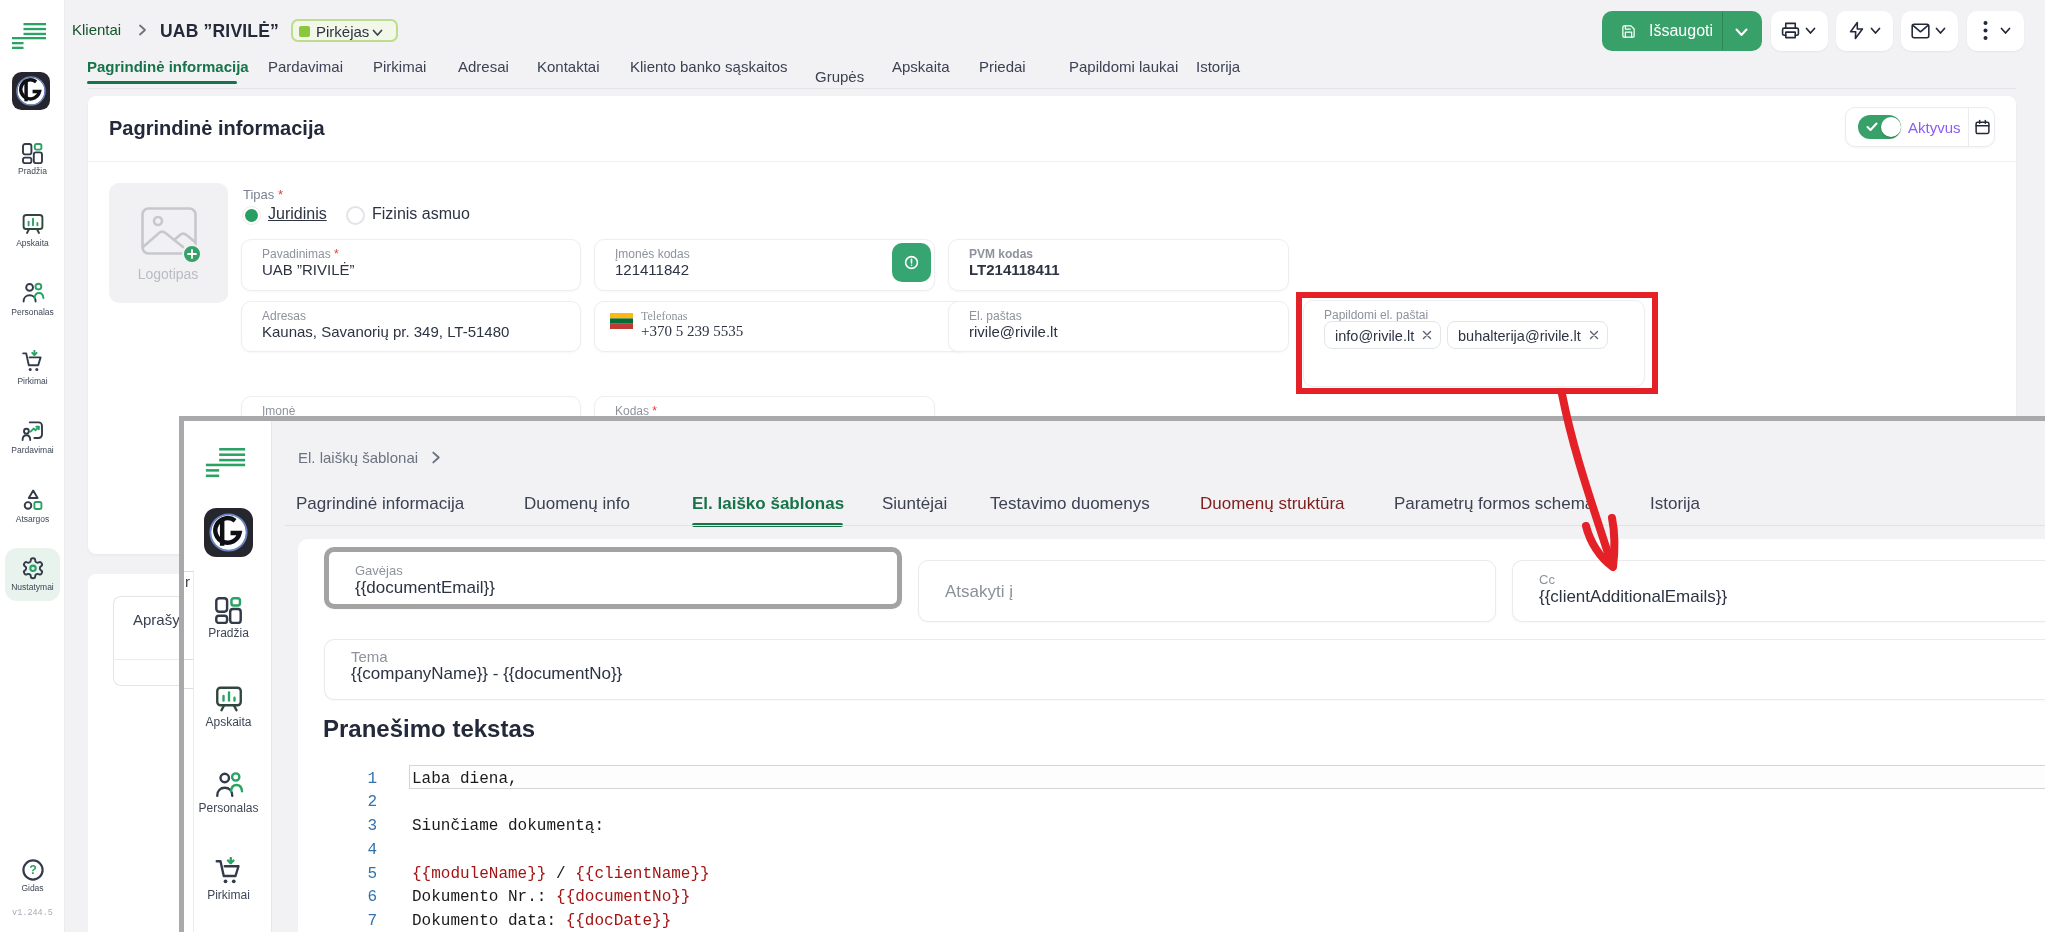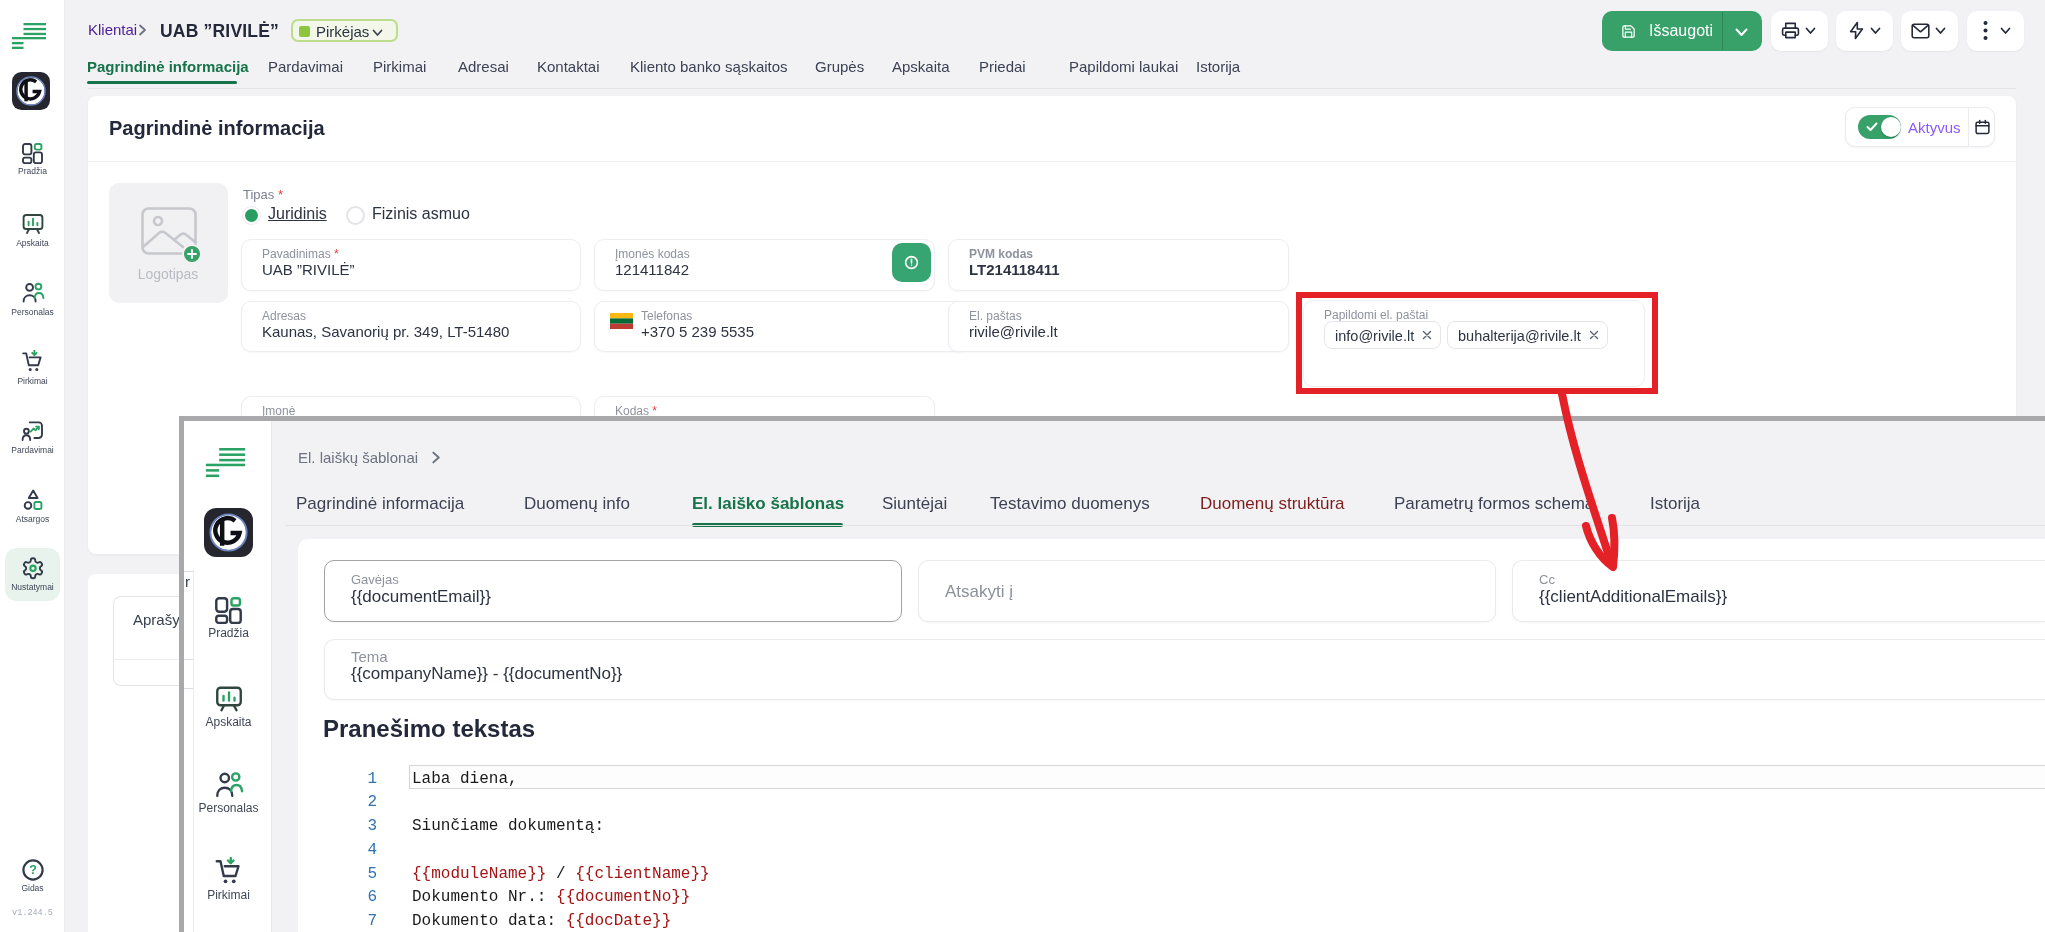--- a/index.html
+++ b/index.html
@@ -123,21 +123,21 @@
 
 <div class="sb-item" style="top:859px;">
  <svg width="22" height="22" viewBox="0 0 22 22" fill="none">
   <circle cx="11" cy="11" r="9.6" stroke="#333b4a" stroke-width="2.2"></circle>
   <text x="11" y="15.4" text-anchor="middle" font-family="Liberation Sans" font-size="12.5" font-weight="bold" fill="#2aa263">?</text>
  </svg>
  <div class="cap">Gidas</div>
 </div>
 <div class="abs" style="left:0;top:908px;width:65px;text-align:center;font-family:'Liberation Mono',monospace;font-size:8.5px;color:#a7adb8;">v1.244.5</div>
 
-<div class="abs" style="left:88px;top:21px;font-size:15px;color:#4c1d95;">Klientai</div>
+<div class="abs" style="left:72px;top:21px;font-size:15px;color:#14532d;">Klientai</div>
 <svg class="abs" style="left:136px;top:24px;" width="12" height="12" viewBox="0 0 12 12" fill="none">
     <path d="M4 1.5 L9 6 L4 10.5" stroke="#6b7280" stroke-width="1.8" stroke-linecap="round" stroke-linejoin="round"></path>
   </svg>
 <div class="abs" style="left:160px;top:21px;font-size:17.5px;font-weight:bold;color:#23293a;letter-spacing:0.2px;">UAB ”RIVILĖ”</div>
 
 <div class="abs" style="left:291px;top:19px;width:107px;height:23px;background:#f2f7e9;border:2px solid #bcdc8e;border-radius:7px;"></div>
 <div class="abs" style="left:299px;top:26px;width:11px;height:11px;background:#8cc63e;border-radius:2px;"></div>
 <div class="abs" style="left:316px;top:23px;font-size:15px;color:#2c3342;">Pirkėjas</div>
 <svg class="abs" style="left:372px;top:29px;" width="11" height="8" viewBox="0 0 11 8" fill="none">
     <path d="M1.5 1.5 L5.5 6 L9.5 1.5" stroke="#3c4254" stroke-width="1.7" stroke-linecap="round" stroke-linejoin="round"></path>
@@ -192,21 +192,21 @@
     <path d="M1.5 1.5 L5.5 6 L9.5 1.5" stroke="#23293a" stroke-width="1.7" stroke-linecap="round" stroke-linejoin="round"></path>
   </svg>
 
 <div class="abs tab act" style="left:87px;top:58px;">Pagrindinė informacija</div>
 <div class="abs" style="left:87px;top:81px;width:150px;height:3px;background:#17734a;border-radius:2px;"></div>
 <div class="abs tab" style="left:268px;top:58px;">Pardavimai</div>
 <div class="abs tab" style="left:373px;top:58px;">Pirkimai</div>
 <div class="abs tab" style="left:458px;top:58px;">Adresai</div>
 <div class="abs tab" style="left:537px;top:58px;">Kontaktai</div>
 <div class="abs tab" style="left:630px;top:58px;">Kliento banko sąskaitos</div>
-<div class="abs tab" style="left:815px;top:58px;">Grupės</div>
+<div class="abs tab" style="left:815px;top:68px;">Grupės</div>
 <div class="abs tab" style="left:892px;top:58px;">Apskaita</div>
 <div class="abs tab" style="left:979px;top:58px;">Priedai</div>
 <div class="abs tab" style="left:1056px;top:58px;margin-left:13px;">Papildomi laukai</div>
 <div class="abs tab" style="left:1196px;top:58px;">Istorija</div>
 <div class="abs" style="left:88px;top:88px;width:1928px;height:1px;background:#e4e4e8;"></div>
 
 <div class="abs" id="card1" style="left:88px;top:96px;width:1928px;height:458px;background:#fff;border-radius:8px;box-shadow:0 1px 3px rgba(40,40,60,0.05);"></div>
 <div class="abs" style="left:109px;top:117px;font-size:20px;font-weight:bold;color:#23293a;">Pagrindinė informacija</div>
 <div class="abs" style="left:88px;top:161px;width:1928px;height:1px;background:#f0f0f3;"></div>
 
@@ -260,21 +260,21 @@
 </svg>
 <div class="field" style="left:948px;top:239px;width:341px;height:52px;font-weight:bold;">
  <div class="lbl">PVM kodas</div>
  <div class="val">LT214118411</div>
 </div>
 
 <div class="field" style="left:241px;top:301px;width:340px;height:51px;">
  <div class="lbl">Adresas</div>
  <div class="val">Kaunas, Savanorių pr. 349, LT-51480</div>
 </div>
-<div class="field" style="left:594px;top:301px;width:375px;height:51px;">
+<div class="field" style="left:594px;top:301px;width:375px;height:51px;font-family:Liberation Serif, serif;">
  <div class="lbl" style="left:46px;">Telefonas</div>
  <div class="val" style="left:46px;">+370 5 239 5535</div>
 </div>
 <svg class="abs" style="left:610px;top:313px;" width="23" height="16" viewBox="0 0 23 16">
     <rect width="23" height="5.4" y="0" fill="#fdb913"></rect>
     <rect width="23" height="5.3" y="5.4" fill="#046a38"></rect>
     <rect width="23" height="5.3" y="10.7" fill="#be3a34"></rect>
   </svg>
 <div class="field" style="left:948px;top:301px;width:341px;height:51px;">
  <div class="lbl">El. paštas</div>
@@ -399,21 +399,21 @@
   <div class="abs" style="left:508px;top:102px;width:151px;height:3.5px;background:#17734a;border-radius:2px;"></div>
   <div class="abs" style="left:698px;top:73px;font-size:17px;color:#3c4254;">Siuntėjai</div>
   <div class="abs" style="left:806px;top:73px;font-size:17px;color:#3c4254;">Testavimo duomenys</div>
   <div class="abs" style="left:1016px;top:73px;font-size:17px;color:#7f1d1d;">Duomenų struktūra</div>
   <div class="abs" style="left:1210px;top:73px;font-size:17px;color:#3c4254;">Parametrų formos schema</div>
   <div class="abs" style="left:1466px;top:73px;font-size:17px;color:#3c4254;">Istorija</div>
   <div class="abs" style="left:101px;top:104px;width:1760px;height:1px;background:#e2e2e6;"></div>
 
   <div class="abs" style="left:114px;top:118px;width:1747px;height:393px;background:#fff;border-radius:10px 0 0 0;"></div>
 
-  <div class="abs" style="left:140px;top:139px;width:578px;height:62px;background:#fff;border:1px solid #a3a3a3;border-radius:10px;box-shadow:0 1px 2px rgba(40,40,60,0.04);">
+  <div class="abs" style="left:140px;top:126px;width:578px;height:62px;background:#fff;border:5px solid #a3a3a3;border-radius:10px;box-shadow:0 1px 2px rgba(40,40,60,0.04);">
    <div style="position:absolute;left:26px;top:11px;font-size:13px;color:#8d929c;">Gavėjas</div>
    <div style="position:absolute;left:26px;top:26px;font-size:17px;color:#2c3342;">{{documentEmail}}</div>
   </div>
   <div class="abs" style="left:734px;top:139px;width:578px;height:62px;background:#fff;border:1px solid #e9eaee;border-radius:10px;box-shadow:0 1px 2px rgba(40,40,60,0.04);">
    <div style="position:absolute;left:26px;top:21px;font-size:17px;color:#8b9099;">Atsakyti į</div>
   </div>
   <div class="abs" style="left:1328px;top:139px;width:533px;height:62px;background:#fff;border:1px solid #e9eaee;border-radius:10px 0 0 10px;border-right:none;box-shadow:0 1px 2px rgba(40,40,60,0.04);">
    <div style="position:absolute;left:26px;top:11px;font-size:13px;color:#8d929c;">Cc</div>
    <div style="position:absolute;left:26px;top:26px;font-size:17px;color:#2c3342;">{{clientAdditionalEmails}}</div>
   </div>

